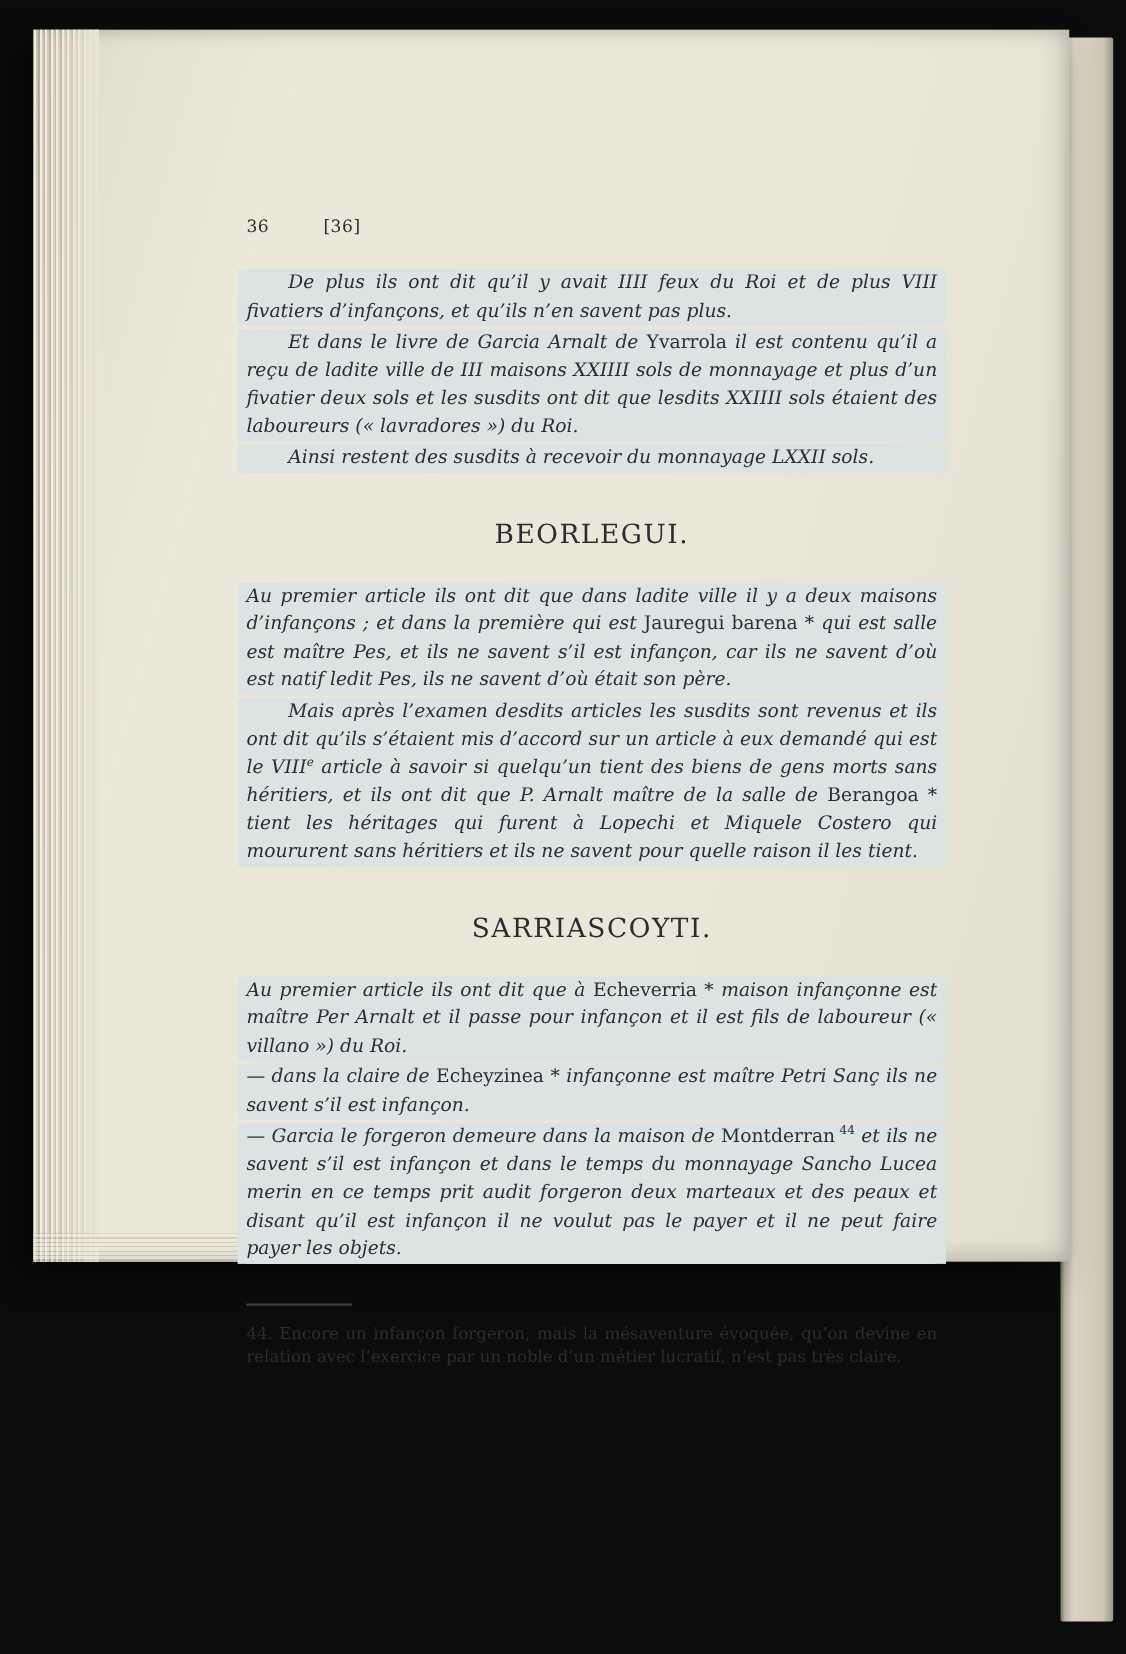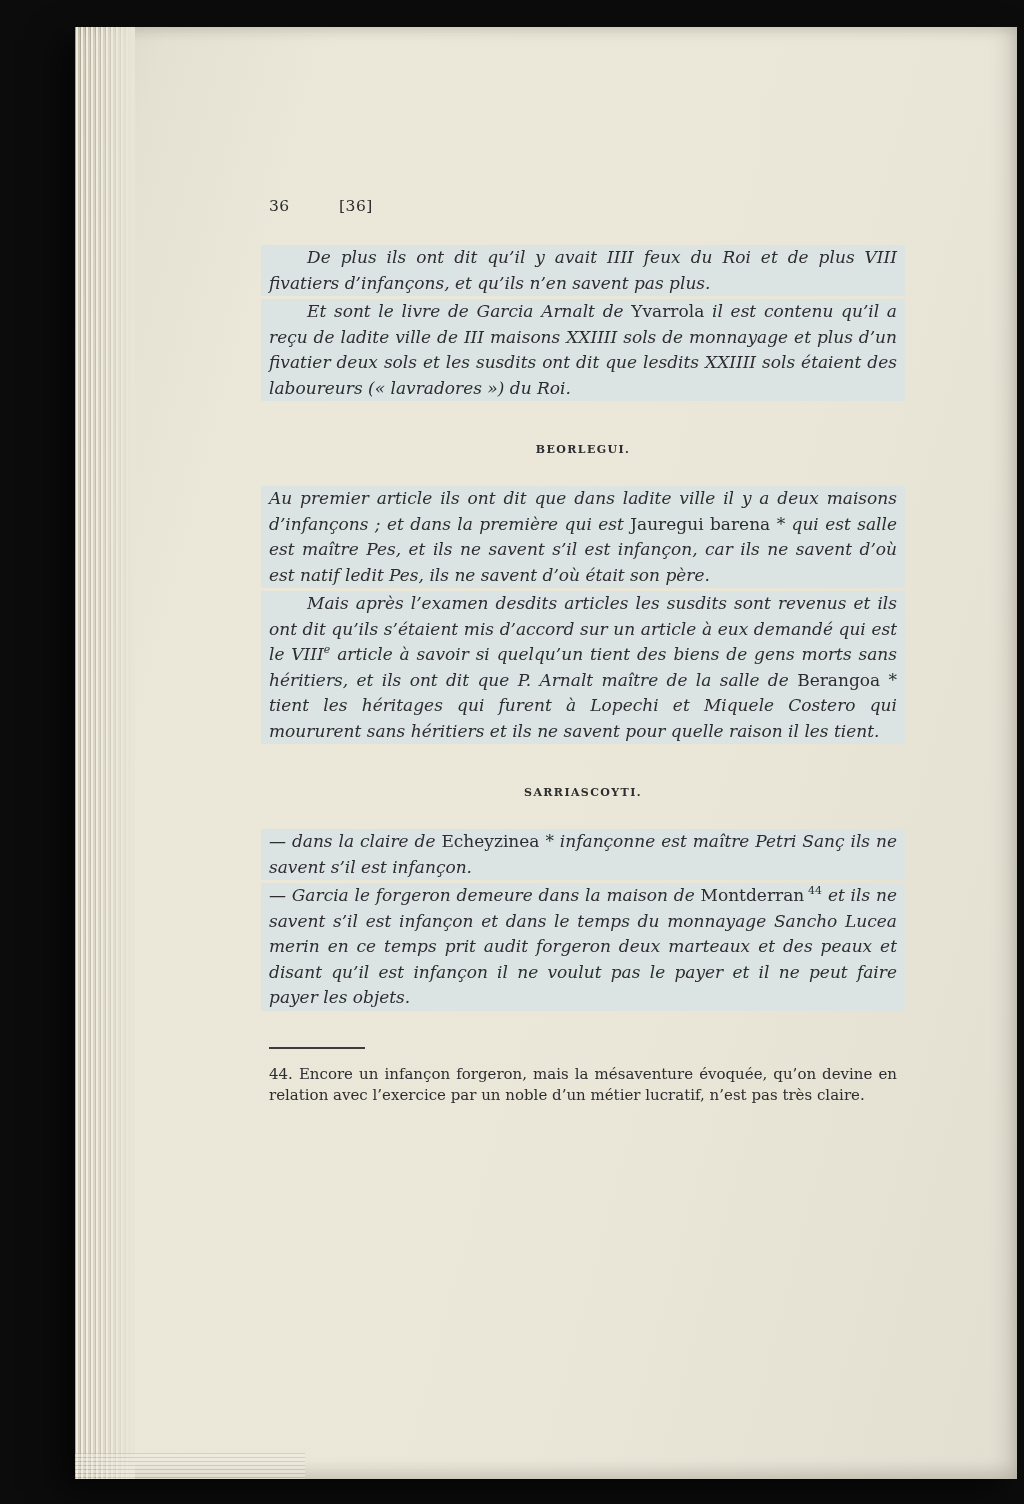--- a/index.html
+++ b/index.html
@@ -14,27 +14,26 @@
   
   .page-under {
     position:absolute; left:964px; top:34px; width:48px; height:1440px;
     background:linear-gradient(90deg,#716c5d 0,#b6b1a0 4px,#d9d4c3 12px,#cdc8b6 80%,#9a9586 100%);
     border-radius:2px;
     z-index:1;
   }
 
   
   .page {
-    position:absolute; left:30px; top:27px; width:942px; height:1452px; z-index:2;
+    position:absolute; left:30px; top:27px; width:942px; height:1120px; z-index:2;
     background:linear-gradient(105deg,#d8d3c3 0%,#e5e1d2 7%,#ece8d9 20%,#ebe7d8 62%,#e2ded0 100%);
     box-shadow:-16px 12px 30px rgba(0,0,0,.6),
                inset -10px 0 20px rgba(0,0,0,.10),
                inset 0 -8px 16px rgba(0,0,0,.10),
                inset 0 6px 10px rgba(0,0,0,.06);
-    margin-left:45px;
   }
 
   
   .left-edges {
     position:absolute; left:0; top:0; bottom:0; width:60px;
     background:repeating-linear-gradient(90deg,
       rgba(118,110,92,.40) 0 1px,
       rgba(243,239,227,.95) 1px 3px,
       rgba(198,192,172,.55) 3px 5px);
   }
@@ -68,21 +67,21 @@
   .para.indent { text-indent:38px; }
   .para.hl {
     background:var(--highlight-color,#dce4e3);
     box-shadow:-8px 0 0 var(--highlight-color,#dce4e3), 8px 0 0 var(--highlight-color,#dce4e3);
   }
   .seg-i { font-style:italic; }
   .seg-r { font-style:normal; }
   .seg-sup { font-size:11px; vertical-align:super; line-height:0; }
 
   .heading {
-    font-style:normal; font-weight:700; font-size:11px;
+    font-style:normal; font-weight:400; font-size:24px;
     letter-spacing:1.4px; text-align:center;
     margin:42px 0 30px;
   }
 
   .footnote {
     font-style:normal; font-size:15px; line-height:21.5px;
     margin-top:36px; text-indent:30px; text-align:justify;
   }
   .footnote::before {
     content:""; display:block; width:96px; height:0;
@@ -99,23 +98,25 @@
   <div class="bottom-edges"></div>
 
   <div class="content">
     <div class="header">
       <span class="folio-left">36</span>
       <span class="folio-right">[36]</span>
     </div>
 
     <div>
         <p class="para indent hl"><span class="seg-i">De plus ils ont dit qu’il y avait IIII feux du Roi et de plus VIII fivatiers d’infançons, et qu’ils n’en savent pas plus.</span></p>
-        <p class="para indent hl"><span class="seg-i">Et sont le livre de Garcia Arnalt de </span><span class="seg-r">Yvarrola</span><span class="seg-i"> il est contenu qu’il a reçu de ladite ville de III maisons XXIIII sols de monnayage et plus d’un fivatier deux sols et les susdits ont dit que lesdits XXIIII sols étaient des laboureurs (« lavradores ») du Roi.</span></p>
+        <p class="para indent hl"><span class="seg-i">Et dans le livre de Garcia Arnalt de </span><span class="seg-r">Yvarrola</span><span class="seg-i"> il est contenu qu’il a reçu de ladite ville de III maisons XXIIII sols de monnayage et plus d’un fivatier deux sols et les susdits ont dit que lesdits XXIIII sols étaient des laboureurs (« lavradores ») du Roi.</span></p>
+        <p class="para indent hl"><span class="seg-i">Ainsi restent des susdits à recevoir du monnayage LXXII sols.</span></p>
         <h2 class="heading">BEORLEGUI.</h2>
         <p class="para hl"><span class="seg-i">Au premier article ils ont dit que dans ladite ville il y a deux maisons d’infançons ; et dans la première qui est </span><span class="seg-r">Jauregui barena * </span><span class="seg-i">qui est salle est maître Pes, et ils ne savent s’il est infançon, car ils ne savent d’où est natif ledit Pes, ils ne savent d’où était son père.</span></p>
         <p class="para indent hl"><span class="seg-i">Mais après l’examen desdits articles les susdits sont revenus et ils ont dit qu’ils s’étaient mis d’accord sur un article à eux demandé qui est le VIII</span><span class="seg-i seg-sup">e</span><span class="seg-i"> article à savoir si quelqu’un tient des biens de gens morts sans héritiers, et ils ont dit que P. Arnalt maître de la salle de </span><span class="seg-r">Berangoa * </span><span class="seg-i">tient les héritages qui furent à Lopechi et Miquele Costero qui moururent sans héritiers et ils ne savent pour quelle raison il les tient.</span></p>
         <h2 class="heading">SARRIASCOYTI.</h2>
+        <p class="para hl"><span class="seg-i">Au premier article ils ont dit que à </span><span class="seg-r">Echeverria * </span><span class="seg-i">maison infançonne est maître Per Arnalt et il passe pour infançon et il est fils de laboureur (« villano ») du Roi.</span></p>
         <p class="para hl"><span class="seg-i">— dans la claire de </span><span class="seg-r">Echeyzinea * </span><span class="seg-i">infançonne est maître Petri Sanç ils ne savent s’il est infançon.</span></p>
         <p class="para hl"><span class="seg-i">— Garcia le forgeron demeure dans la maison de </span><span class="seg-r">Montderran</span><span class="seg-r seg-sup"> 44</span><span class="seg-i"> et ils ne savent s’il est infançon et dans le temps du monnayage Sancho Lucea merin en ce temps prit audit forgeron deux marteaux et des peaux et disant qu’il est infançon il ne voulut pas le payer et il ne peut faire payer les objets.</span></p>
         <p class="footnote para indent"><span class="seg-r">44. Encore un infançon forgeron, mais la mésaventure évoquée, qu’on devine en relation avec l’exercice par un noble d’un métier lucratif, n’est pas très claire.</span></p>
       </div>
   </div>
 </div>
 
 </body></html>

